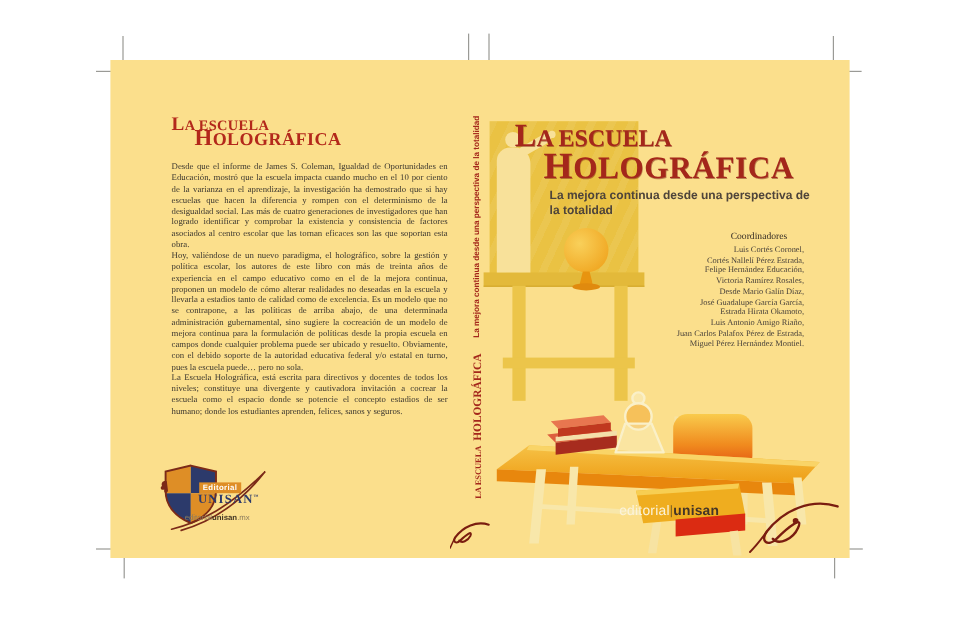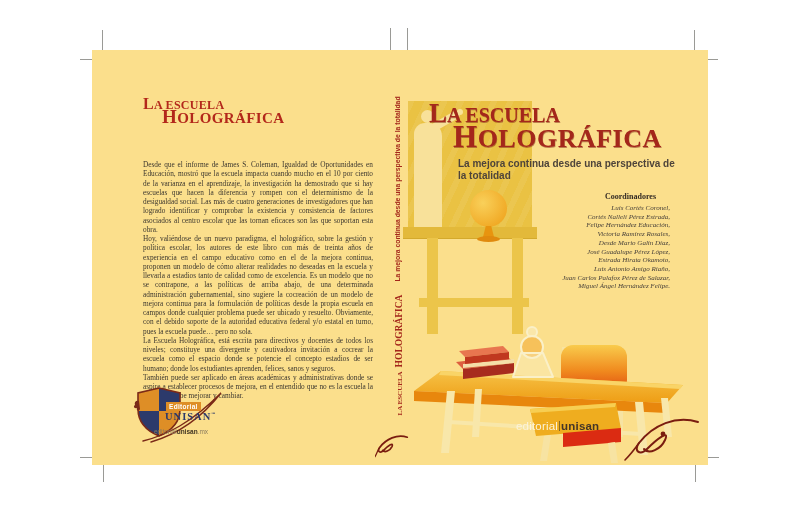--- a/index.html
+++ b/index.html
@@ -9,21 +9,21 @@
   .spread{position:absolute;left:92px;top:50px;width:616px;height:415px;background:#FBDF8C;}
   
   .mark{position:absolute;background:#9a9a96;}
   
   .bt{position:absolute;left:143px;top:98px;color:#B3281B;font-weight:bold;z-index:3;}
   .bt-l1{font-size:12px;line-height:12px;text-transform:uppercase;letter-spacing:.3px;}
   .bt-l1::first-letter{font-size:16px;}
   .bt-l2{font-size:15px;line-height:14px;margin-left:19px;margin-top:-1px;text-transform:uppercase;letter-spacing:.4px;}
   .bt-l2::first-letter{font-size:19px;}
   .back-body{position:absolute;left:143px;top:134px;width:230px;color:#3C372F;
-             font-size:7.3px;line-height:9.25px;text-align:justify;z-index:3;margin-top:26px;}
+             font-size:7.3px;line-height:9.25px;text-align:justify;z-index:3;}
   .back-body p{margin:0;text-align-last:left;}
   
   .logo-svg{position:absolute;left:133px;top:385px;z-index:3;}
   .logo-editorial{position:absolute;left:166px;top:402px;background:#DE8E26;color:#ffffff;
                   font-family:"Liberation Sans",sans-serif;font-weight:bold;font-size:6.5px;
                   padding:1px 3px;letter-spacing:.3px;z-index:4;}
   .logo-unisan{position:absolute;left:165px;top:411px;color:#2C3A6B;font-weight:bold;
                font-size:10.5px;letter-spacing:1px;z-index:4;}
   .logo-tm{font-size:4px;vertical-align:top;}
   .website{position:absolute;left:126px;top:428px;width:110px;text-align:center;
@@ -62,22 +62,22 @@
   .ft-l1{font-size:20px;line-height:24px;text-transform:uppercase;}
   .ft-l1::first-letter{font-size:27px;}
   .ft-l2{font-size:26px;line-height:26px;margin-left:24px;margin-top:-3px;
          text-transform:uppercase;letter-spacing:.5px;}
   .ft-l2::first-letter{font-size:31px;}
   .ft-sub{position:absolute;left:458px;top:158px;width:218px;z-index:3;
           font-family:"Liberation Sans",sans-serif;font-weight:bold;font-size:10px;
           line-height:11.5px;color:#4E443A;}
   
   .coords{position:absolute;left:480px;top:192px;width:190px;text-align:right;z-index:3;color:#48413A;}
-  .coords-label{font-weight:bold;font-size:8px;color:#332B24;margin:0 14px 3px 0;}
-  .coord-name{font-size:7px;line-height:8.7px;font-style:italic;}
+  .coords-label{font-weight:normal;font-size:8px;color:#332B24;margin:0 14px 3px 0;}
+  .coord-name{font-size:7px;line-height:8.7px;}
   
   .illus{position:absolute;left:395px;top:285px;z-index:2;}
   .publisher{position:absolute;left:516px;top:420px;z-index:4;font-family:"Liberation Sans",sans-serif;
              font-size:11.5px;letter-spacing:.2px;display:flex;align-items:center;}
   .publisher .lt{color:#FBF3DA;}
   .publisher .sep{display:inline-block;width:1px;height:10px;background:#8A6A22;margin:0 1px;}
   .publisher .bd{color:#443528;font-weight:bold;}
   .flourish-sm{position:absolute;left:375px;top:432px;z-index:3;}
 </style>
 </head>
@@ -100,21 +100,20 @@
 
   <div class="bt">
     <div class="bt-l1">La escuela</div>
     <div class="bt-l2">Holográfica</div>
   </div>
 
   <div class="back-body">
       <p>Desde que el informe de James S. Coleman, Igualdad de Oportunidades en Educación, mostró que la escuela impacta cuando mucho en el 10 por ciento de la varianza en el aprendizaje, la investigación ha demostrado que si hay escuelas que hacen la diferencia y rompen con el determinismo de la desigualdad social. Las más de cuatro generaciones de investigadores que han logrado identificar y comprobar la existencia y consistencia de factores asociados al centro escolar que las tornan eficaces son las que soportan esta obra.</p>
       <p>Hoy, valiéndose de un nuevo paradigma, el holográfico, sobre la gestión y política escolar, los autores de este libro con más de treinta años de experiencia en el campo educativo como en el de la mejora continua, proponen un modelo de cómo alterar realidades no deseadas en la escuela y llevarla a estadios tanto de calidad como de excelencia. Es un modelo que no se contrapone, a las políticas de arriba abajo, de una determinada administración gubernamental, sino sugiere la cocreación de un modelo de mejora continua para la formulación de políticas desde la propia escuela en campos donde cualquier problema puede ser ubicado y resuelto. Obviamente, con el debido soporte de la autoridad educativa federal y/o estatal en turno, pues la escuela puede… pero no sola.</p>
       <p>La Escuela Holográfica, está escrita para directivos y docentes de todos los niveles; constituye una divergente y cautivadora invitación a cocrear la escuela como el espacio donde se potencie el concepto estadios de ser humano; donde los estudiantes aprenden, felices, sanos y seguros.</p>
-      <p>También puede ser aplicado en áreas académicas y administrativas donde se aspire a establecer procesos de mejora, en el entendido que no es la escuela la única que debe mejorar y cambiar.</p>
     </div>
 
   <svg class="logo-svg" width="92" height="60" viewBox="0 0 92 60">
     <g>
       <path d="M26,3 L5,8 L5,26 L26,26 Z" fill="#DE8E26"></path>
       <path d="M26,3 L47,8 L47,26 L26,26 Z" fill="#2C3A6B"></path>
       <path d="M5,26 L26,26 L26,51 C14,46 5,37 5,26 Z" fill="#2C3A6B"></path>
       <path d="M26,26 L47,26 C47,37 38,46 26,51 Z" fill="#DE8E26"></path>
       <path d="M26,3 L47,8 L47,24 C47,37 38,46 26,51 C14,46 5,37 5,24 L5,8 Z" fill="none" stroke="#7B2A18" stroke-width="1.6"></path>
       <path d="M6,16 C3,15 1,17 2,20 C0,21 1,24 4,23 C3,26 6,27 7,24" fill="#7B2A18"></path>
@@ -152,25 +151,25 @@
   <div class="ft-sub">La mejora continua desde una perspectiva de la totalidad</div>
 
   <div class="coords">
     <div class="coords-label">Coordinadores</div>
     <div>
         <div class="coord-name">Luis Cortés Coronel,</div>
         <div class="coord-name">Cortés Nallelí Pérez Estrada,</div>
         <div class="coord-name">Felipe Hernández Educación,</div>
         <div class="coord-name">Victoria Ramírez Rosales,</div>
         <div class="coord-name">Desde Mario Galín Díaz,</div>
-        <div class="coord-name">José Guadalupe Pérez López,</div>
+        <div class="coord-name">José Guadalupe García García,</div>
         <div class="coord-name">Estrada Hirata Okamoto,</div>
         <div class="coord-name">Luis Antonio Amigo Riaño,</div>
-        <div class="coord-name">Juan Carlos Palafox Pérez de Salazar,</div>
-        <div class="coord-name">Miguel Ángel Hernández Felipe.</div>
+        <div class="coord-name">Juan Carlos Palafox Pérez de Estrada,</div>
+        <div class="coord-name">Miguel Pérez Hernández Montiel.</div>
       </div>
   </div>
 
   <svg class="illus" width="313" height="180" viewBox="0 0 313 180">
     <defs>
       <linearGradient id="deskGrad" x1="0" y1="0" x2="0" y2="1">
         <stop offset="0" stop-color="#F6C247"></stop>
           <stop offset="1" stop-color="#EE9D14"></stop>
       </linearGradient>
       <linearGradient id="chairGrad" x1="0" y1="0" x2="0" y2="1">

